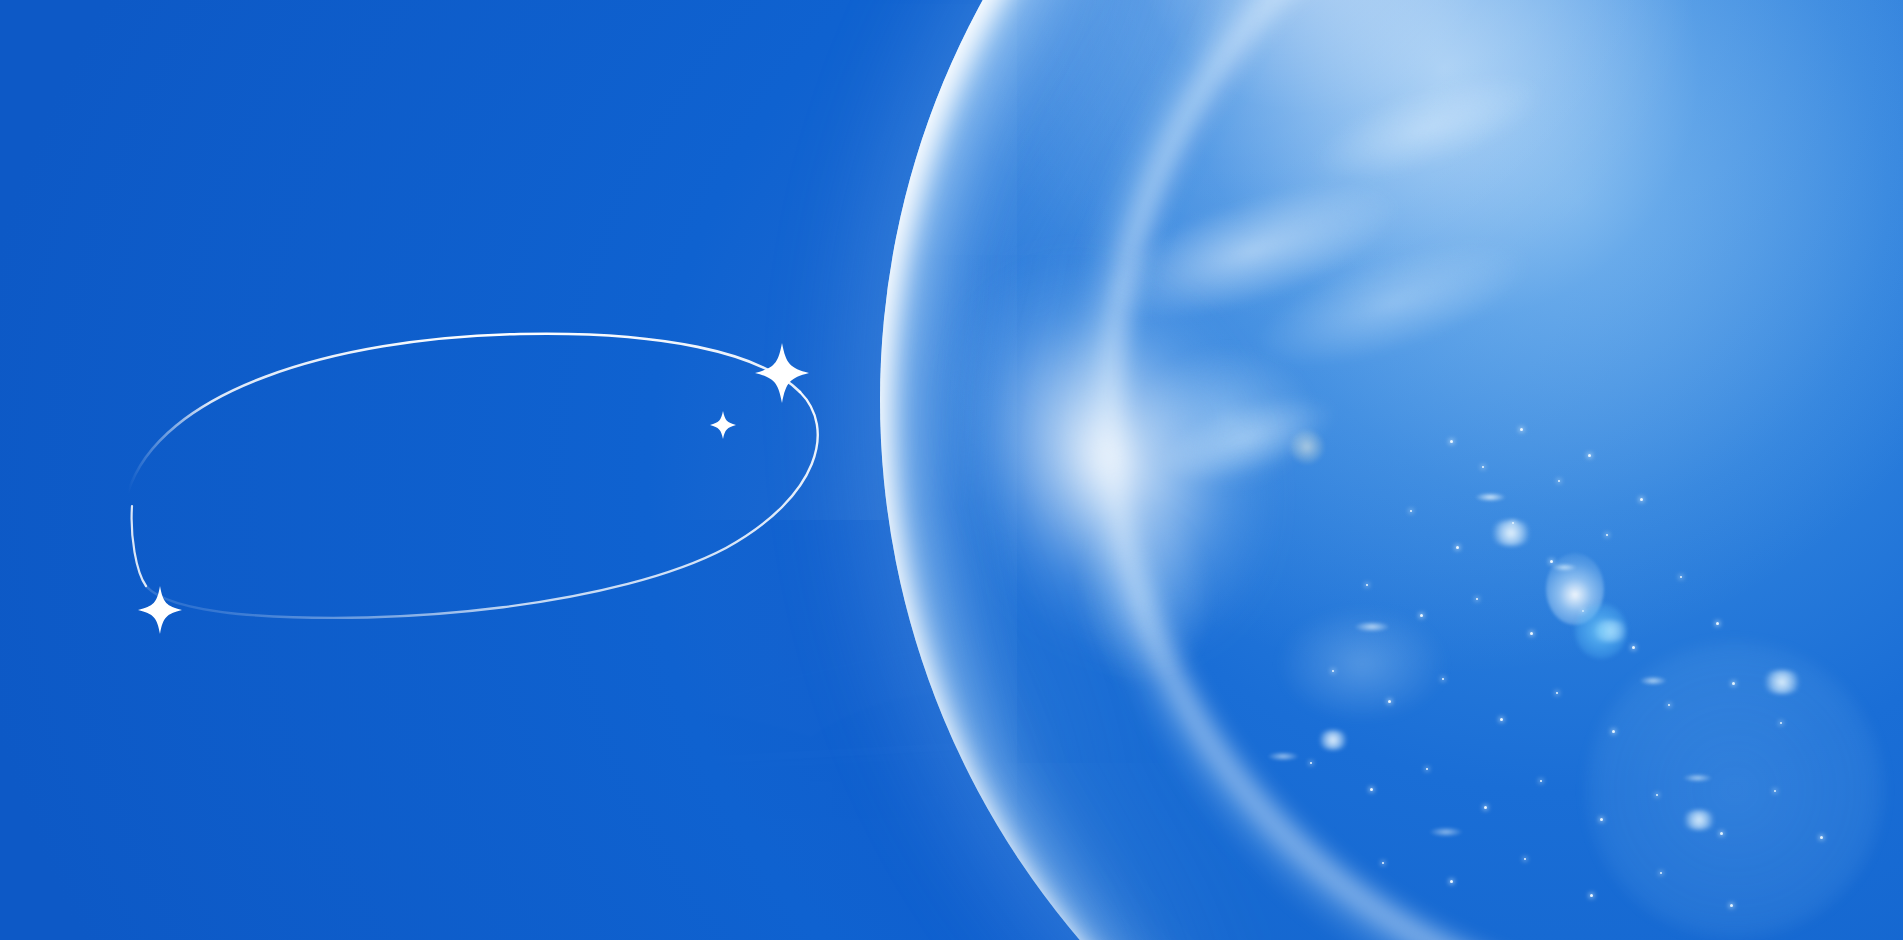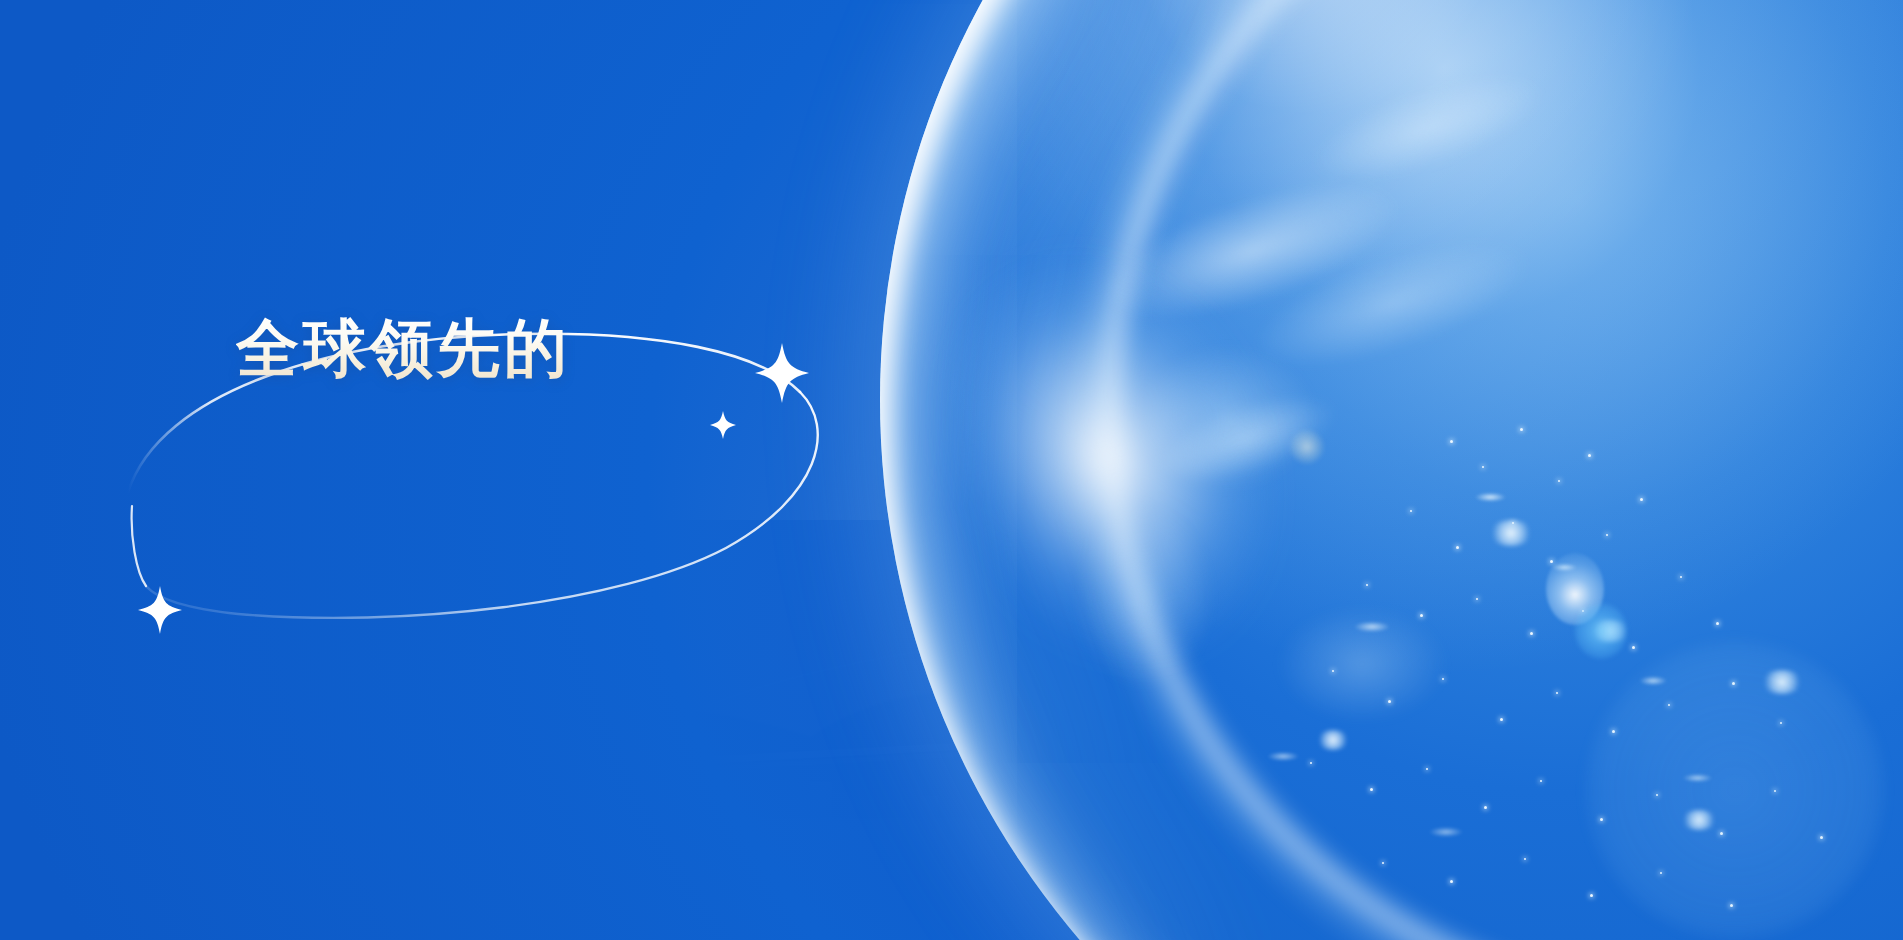--- a/index.html
+++ b/index.html
@@ -475,16 +475,15 @@
     <g transform="translate(723,425)">
       <path d="M 0 -14 C 2 -4.5 4 -2.5 13 0 C 4 2.5 2 4.5 0 14 C -2 4.5 -4 2.5 -13 0 C -4 -2.5 -2 -4.5 0 -14 Z" fill="#ffffff"></path>
     </g>
 
     <g transform="translate(160,610)">
       <path d="M 0 -24 C 3 -7 6.5 -4 22 0 C 6.5 4 3 7 0 24 C -3 7 -6.5 4 -22 0 C -6.5 -4 -3 -7 0 -24 Z" fill="#ffffff"></path>
     </g>
   </svg>
 
   <div class="headline">
-    <span class="line l1">全球领先的</span>
   </div>
 
 </div>
 
 </body></html>

